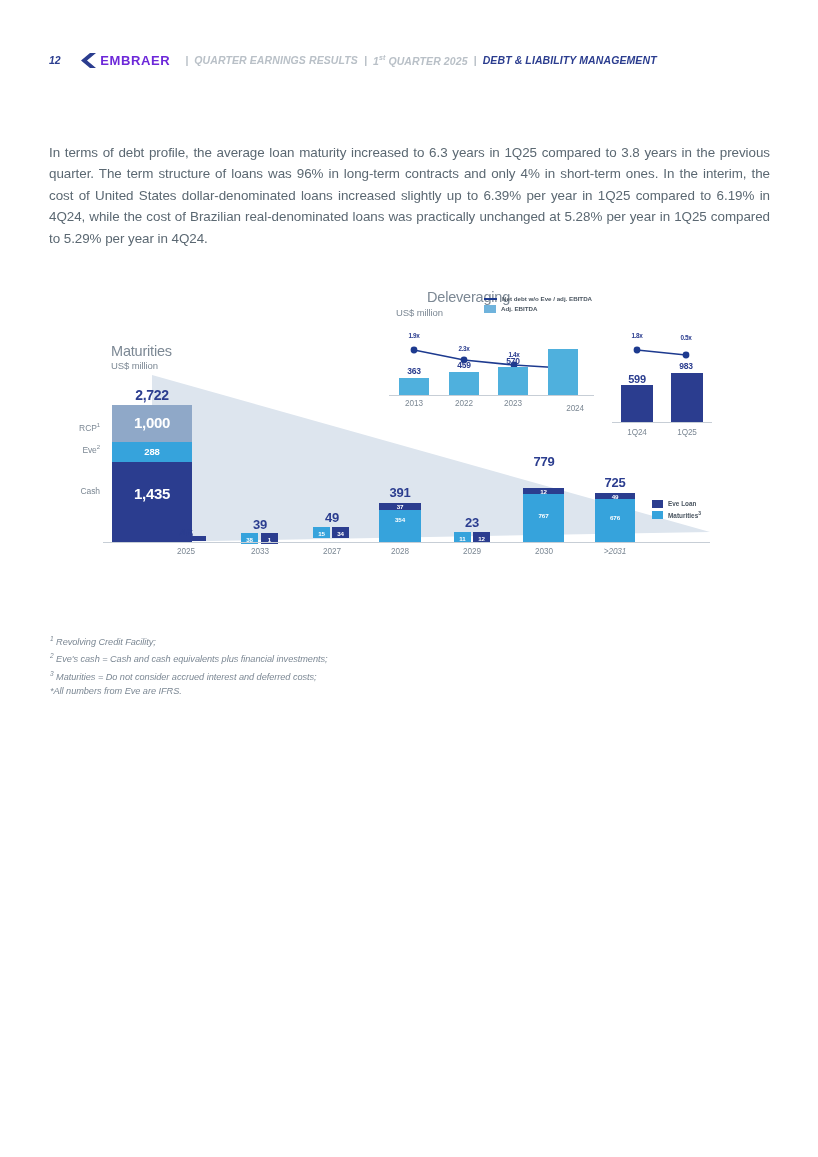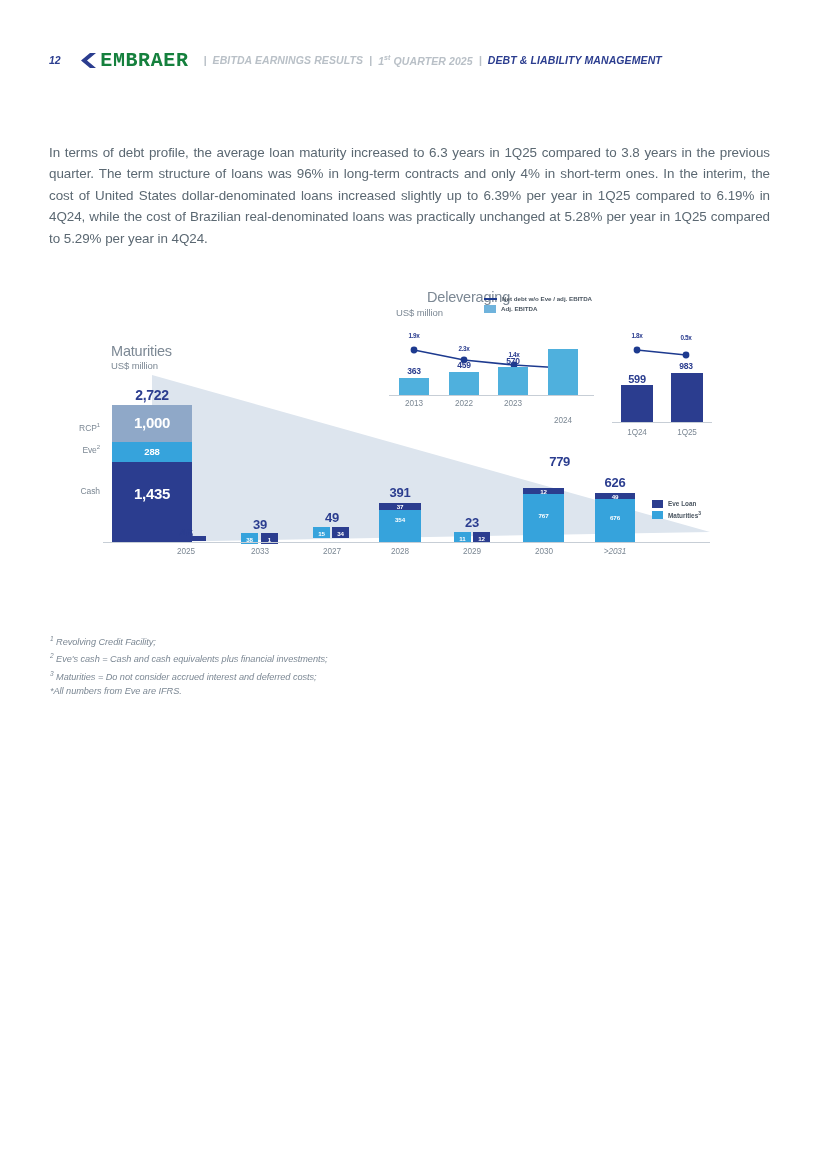--- a/index.html
+++ b/index.html
@@ -45,25 +45,25 @@
     align-items: center;
     gap: 4px;
     margin-right: 9px;
   }
   .logo-arrow {
     width: 16px;
     height: 15px;
     display: block;
   }
   .logo-text {
-    font-size: 20px;
-    font-weight: bold;
-    color: #15803d;
+    font-size: 13px;
+    font-weight: bold;
+    color: #6d28d9;
     letter-spacing: 0.6px;
-    font-family: Liberation Mono, monospace;
+    font-family: Liberation Sans, sans-serif;
   }
   .hdr-sep {
     font-size: 11px;
     color: #b9c0c7;
     font-style: italic;
     margin: 0 6px;
     font-weight: bold;
   }
   .hdr-gray {
     font-size: 10.5px;
@@ -277,21 +277,21 @@
     <span class="page-num">12</span>
 
     <span class="logo-wrap">
       <svg class="logo-arrow" viewBox="0 0 16 15">
         <polygon points="10,0 16,0 7,7.5 16,15 10,15 1,7.5" fill="#2b3d8f"></polygon>
       </svg>
       <span class="logo-text">EMBRAER</span>
     </span>
 
     <span class="hdr-sep">|</span>
-    <span class="hdr-gray">EBITDA EARNINGS RESULTS</span>
+    <span class="hdr-gray">QUARTER EARNINGS RESULTS</span>
     <span class="hdr-sep">|</span>
     <span class="hdr-gray"><span>1</span><sup class="hdr-sup">st</sup><span> QUARTER 2025</span></span>
     <span class="hdr-sep">|</span>
     <span class="hdr-blue">DEBT &amp; LIABILITY MANAGEMENT</span>
   </div>
 
   <div class="paragraph">In terms of debt profile, the average loan maturity increased to 6.3 years in 1Q25 compared to 3.8 years in the previous quarter. The term structure of loans was 96% in long-term contracts and only 4% in short-term ones. In the interim, the cost of United States dollar-denominated loans increased slightly up to 6.39% per year in 1Q25 compared to 6.19% in 4Q24, while the cost of Brazilian real-denominated loans was practically unchanged at 5.28% per year in 1Q25 compared to 5.29% per year in 4Q24.</div>
 
   <div class="chart-area">
 
@@ -337,21 +337,21 @@
     <div class="bar bar-ebitda" style="left:399px; top:108px; width:30px; height:17px;"></div>
     <div class="bar bar-ebitda" style="left:449px; top:102px; width:30px; height:23px;"></div>
     <div class="bar bar-ebitda" style="left:498px; top:97px; width:30px; height:28px;"></div>
     <div class="bar bar-ebitda" style="left:548px; top:79px; width:30px; height:46px;"></div>
 
     <div class="axis-line" style="left:389px; top:125px; width:205px;"></div>
 
     <div class="x-label" style="left:393px; top:129px; width:42px;">2013</div>
     <div class="x-label" style="left:443px; top:129px; width:42px;">2022</div>
     <div class="x-label" style="left:492px; top:129px; width:42px;">2023</div>
-    <div class="x-label" style="left:542px; top:146px; width:42px;">2024</div>
+    <div class="x-label" style="left:542px; top:134px; width:42px;text-align:right;">2024</div>
 
     <div class="val-top abs" style="left:616px; top:62px; width:42px; font-size:6.4px;">1.8x</div>
     <div class="val-top abs" style="left:665px; top:64px; width:42px; font-size:6.4px;">0.5x</div>
 
     <svg class="abs" style="left:613px; top:68px;" width="100" height="30">
       <polyline points="24,12 73,17" fill="none" stroke="#1d3a8f" stroke-width="1.6"></polyline>
       <circle cx="24" cy="12" r="3.4" fill="#1d3a8f"></circle>
       <circle cx="73" cy="17" r="3.4" fill="#1d3a8f"></circle>
     </svg>
 
@@ -403,28 +403,28 @@
     <div class="val-in" style="left:379px; top:246px; width:42px;">354</div>
     <div class="x-label" style="left:374px; top:277px; width:52px;">2028</div>
 
     <div class="val-top" style="left:446px; top:245px; width:52px;">23</div>
     <div class="bar bar-blue" style="left:454px; top:262px; width:17px; height:11px;"></div>
     <div class="val-in" style="left:454px; top:265px; width:17px;">11</div>
     <div class="bar bar-navy" style="left:473px; top:262px; width:17px; height:11px;"></div>
     <div class="val-in" style="left:473px; top:265px; width:17px;">12</div>
     <div class="x-label" style="left:446px; top:277px; width:52px;">2029</div>
 
-    <div class="val-top" style="left:518px; top:184px; width:52px;text-align:right;">779</div>
+    <div class="val-top" style="left:518px; top:184px; width:52px;">779</div>
     <div class="bar bar-navy" style="left:523px; top:218px; width:41px; height:6px;"></div>
     <div class="val-in" style="left:523px; top:218px; width:41px;">12</div>
     <div class="bar bar-blue" style="left:523px; top:224px; width:41px; height:48px;"></div>
     <div class="val-in" style="left:523px; top:242px; width:41px;">767</div>
     <div class="x-label" style="left:518px; top:277px; width:52px;">2030</div>
 
-    <div class="val-top" style="left:589px; top:205px; width:52px;">626</div>
+    <div class="val-top" style="left:589px; top:205px; width:52px;">725</div>
     <div class="bar bar-navy" style="left:595px; top:223px; width:40px; height:6px;"></div>
     <div class="val-in" style="left:595px; top:223px; width:40px;">49</div>
     <div class="bar bar-blue" style="left:595px; top:229px; width:40px; height:43px;"></div>
     <div class="val-in" style="left:595px; top:244px; width:40px;">676</div>
     <div class="x-label" style="left:589px; top:277px; width:52px;font-style:italic;">&gt;2031</div>
 
     <div class="axis-line" style="left:103px; top:272px; width:607px;"></div>
 
     <div class="mat-legend">
       <div class="ml-row">

